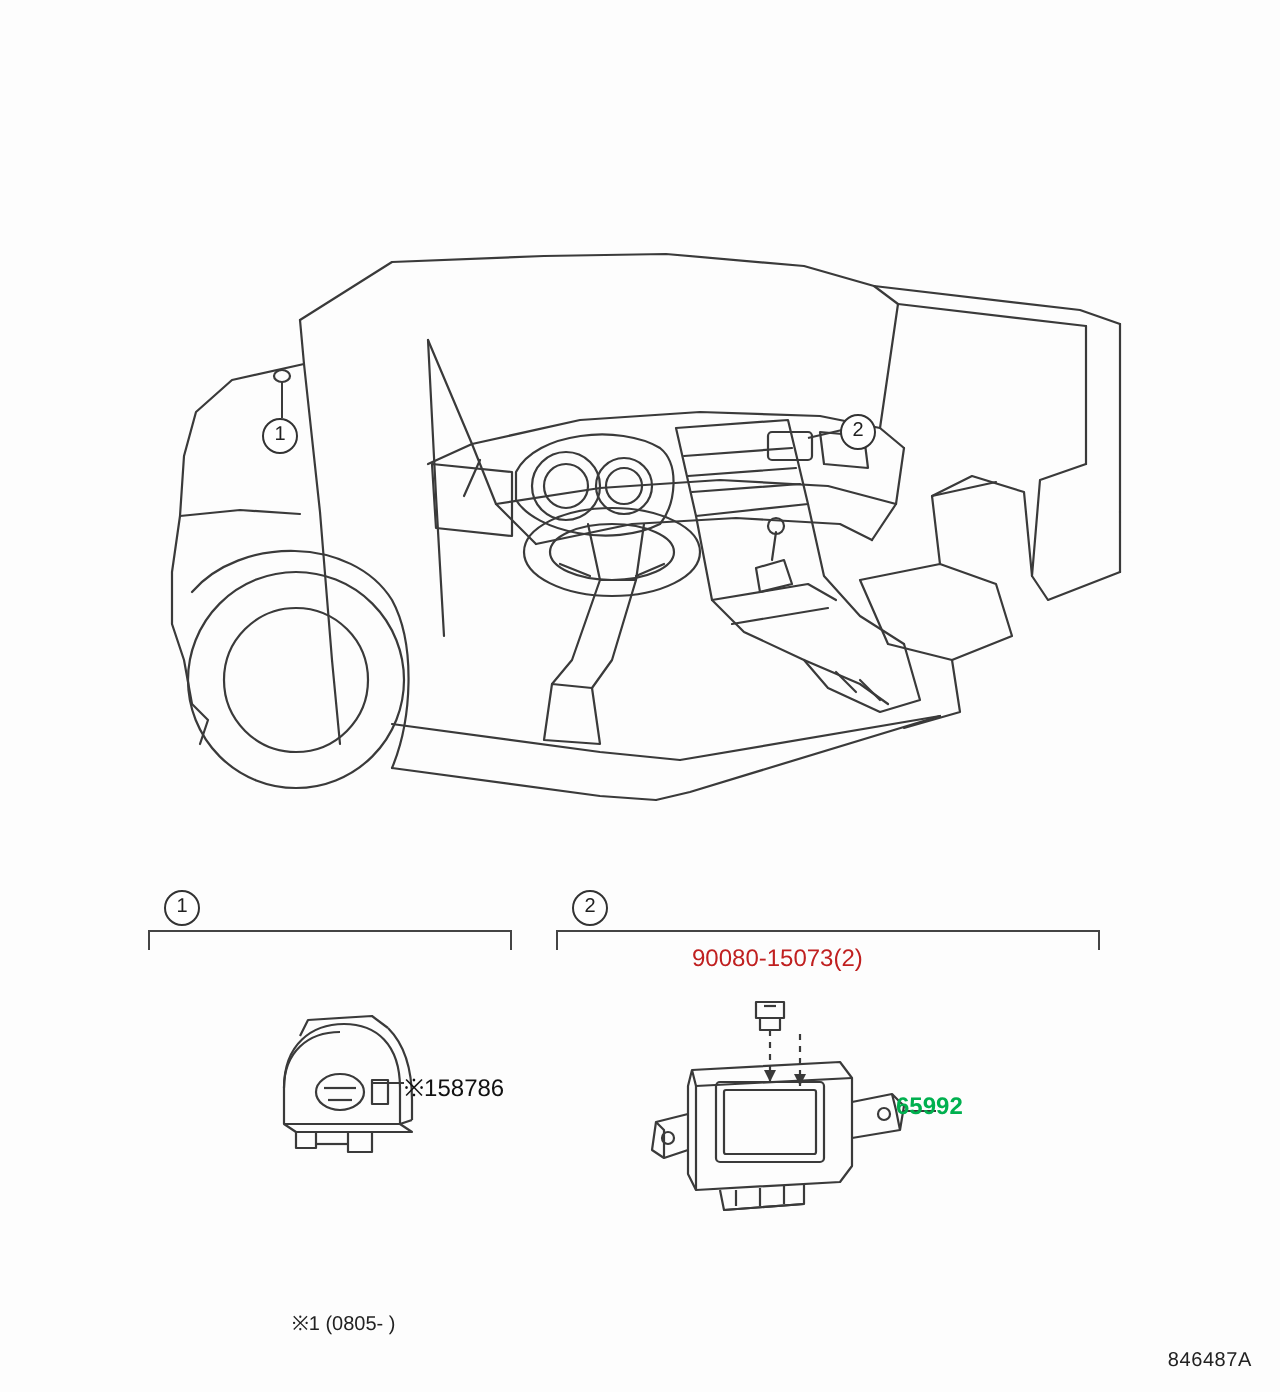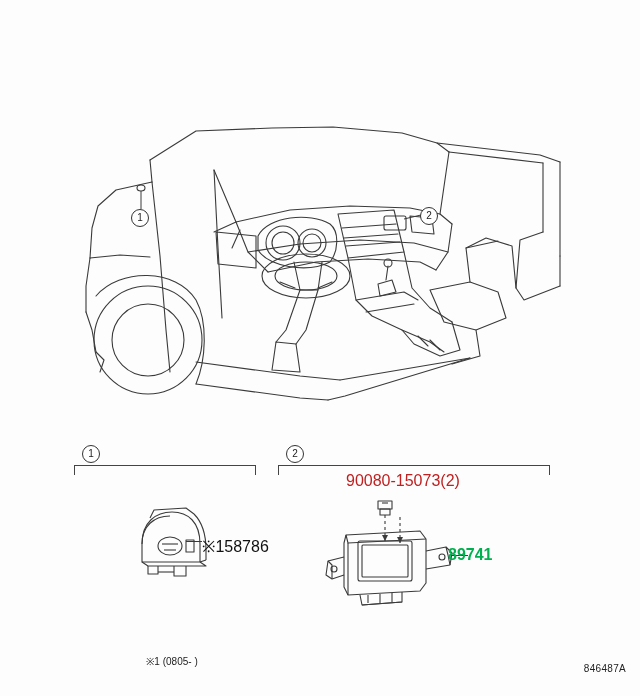--- a/index.html
+++ b/index.html
@@ -41,21 +41,21 @@
   }
   .group-bracket {
     position: absolute;
     border-top: 1px solid #444;
     border-left: 1px solid #444;
     border-right: 1px solid #444;
     height: 9px;
   }
   .part-label {
     position: absolute;
-    font-size: 16px;
+    font-size: 12px;
     color: #111;
     white-space: nowrap;
     font-family: "Liberation Sans", sans-serif;
   }
   .part-label.green {
     color: #00b04f;
     font-weight: bold;
   }
   .part-label.red {
     color: #c02020;
@@ -63,21 +63,21 @@
   .footnote {
     position: absolute;
     font-size: 10px;
     color: #222;
     white-space: nowrap;
     margin-top: 16px;
   }
   .drawing-id {
     position: absolute;
     right: 14px;
-    bottom: 22px;
+    bottom: 10px;
     font-size: 10px;
     color: #222;
     letter-spacing: 0.3px;
   }
   svg { display: block; }
 </style>
 </head>
 <body>
 
 <div class="page">
@@ -244,19 +244,19 @@
         <path d="M50 100 L52 110 L92 107 L92 97"></path>
         <path d="M52 110 L92 107"></path>
         <path d="M58 100 L58 108"></path>
         <path d="M70 99 L70 108"></path>
         <path d="M82 98 L82 107"></path>
       </g>
     </svg>
   </div>
 
   <div style="position:absolute; left:452px; top:555px; width:16px; height:1px; background:#3a3a3a;"></div>
-  <div class="part-label green" style="left:448px; top:546px;">89741</div>
+  <div class="part-label green" style="left:448px; top:546px;">65992</div>
 
   <div class="footnote" style="left:146px; top:638px;">※1 (0805-    )</div>
 
   <div class="drawing-id">846487A</div>
 
 </div>
 
 </body></html>

